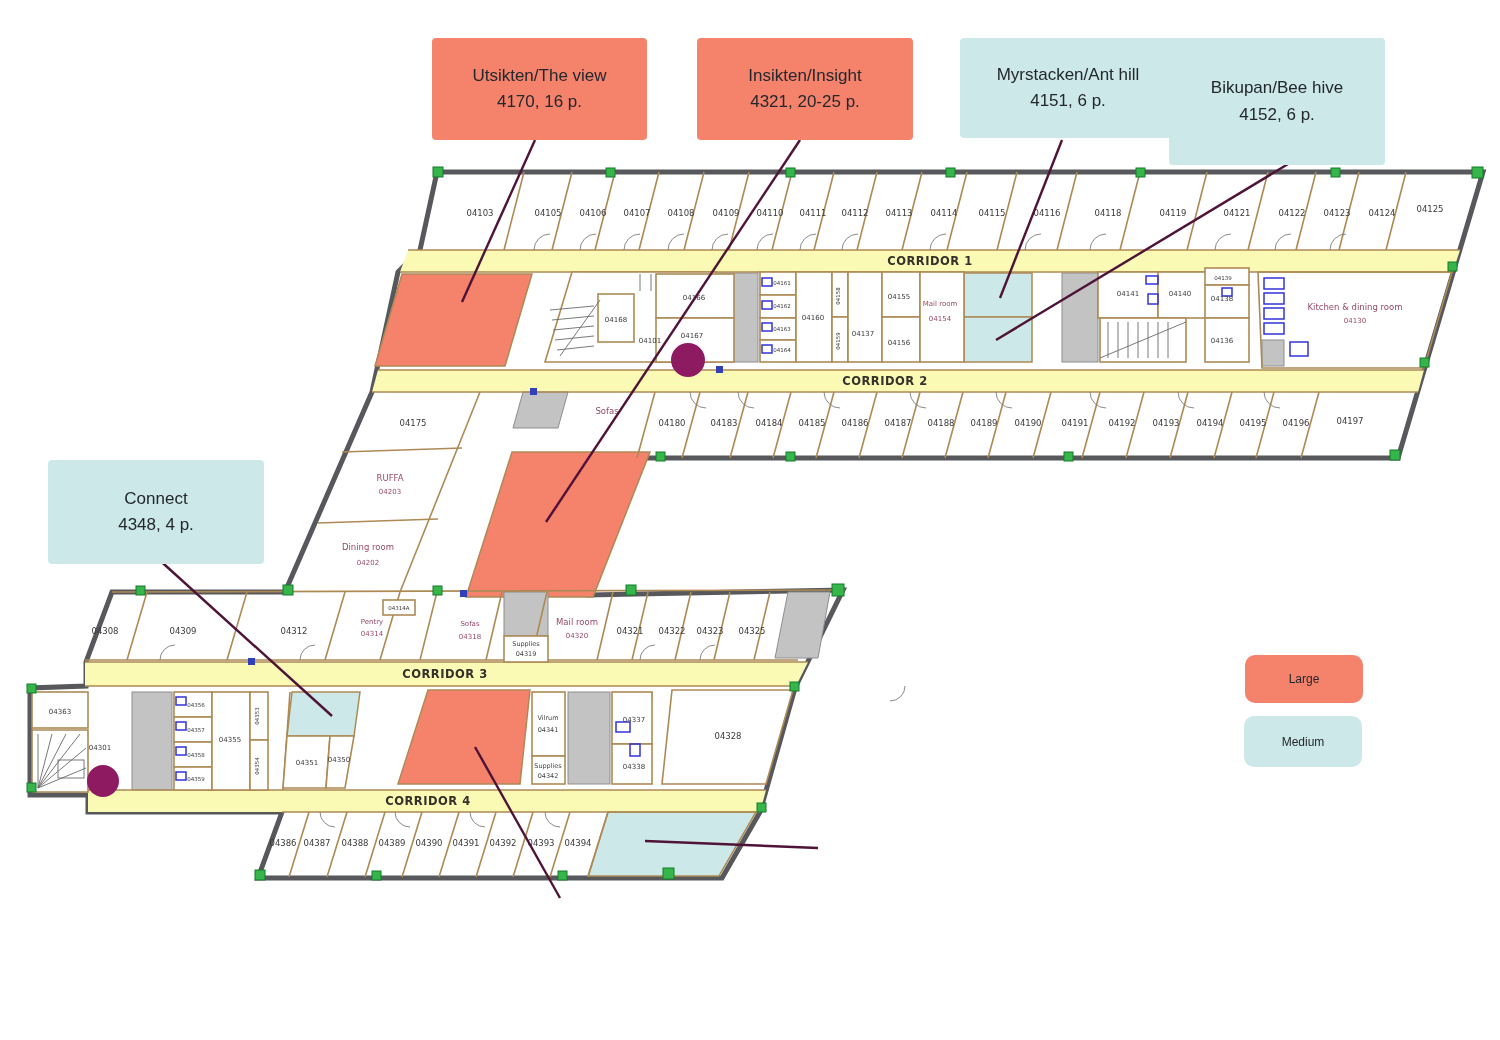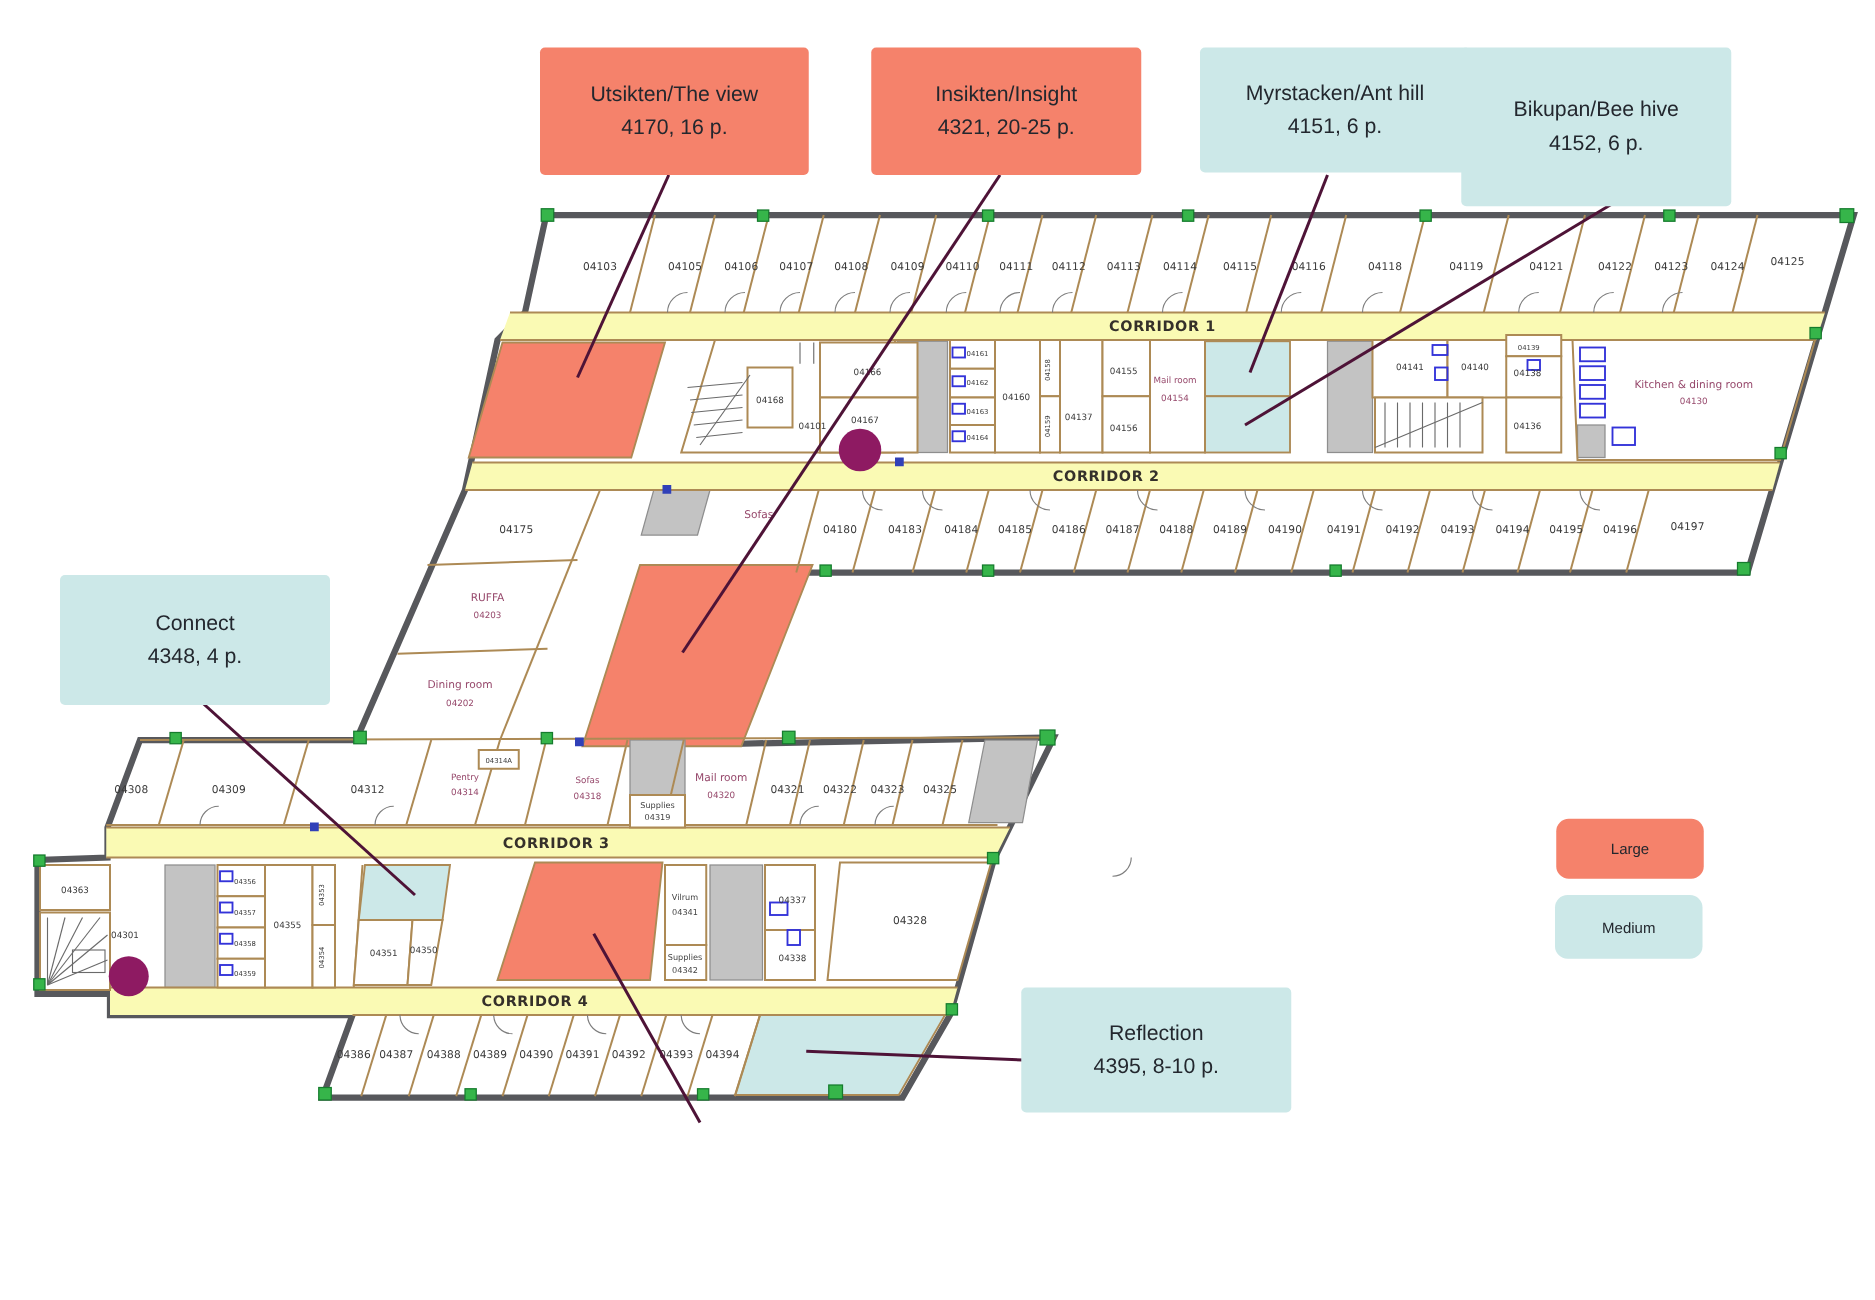--- a/index.html
+++ b/index.html
@@ -484,24 +484,20 @@
   <span>4151, 6 p.</span>
 </div>
 <div class="callout tealbg" style="left:1169px;top:38px;width:216px;height:127px">
   <span>Bikupan/Bee hive</span>
   <span>4152, 6 p.</span>
 </div>
 <div class="callout tealbg" style="left:48px;top:460px;width:216px;height:104px">
   <span>Connect</span>
   <span>4348, 4 p.</span>
 </div>
-<div class="callout tealbg" style="left:817px;top:790px;width:216px;height:100px">
-  <span>Reflection</span>
-  <span>4395, 8-10 p.</span>
-</div>
 
 <div class="legend salmon" style="left:1245px;top:655px;width:118px;height:48px">
   <span>Large</span>
 </div>
 <div class="legend tealbg" style="left:1244px;top:716px;width:118px;height:51px">
   <span>Medium</span>
 </div>
 
 </div>
 

